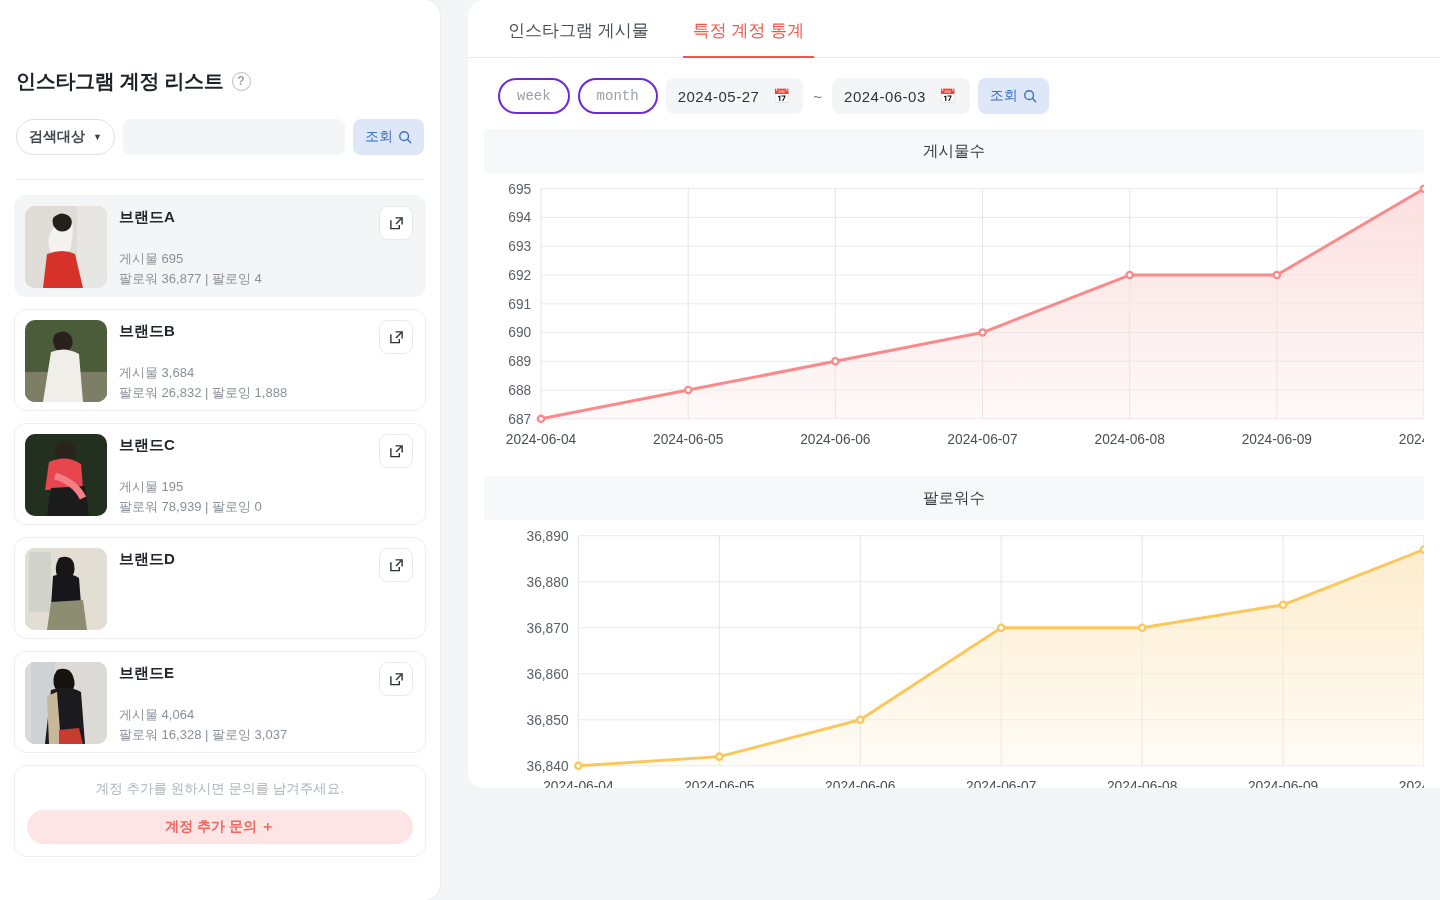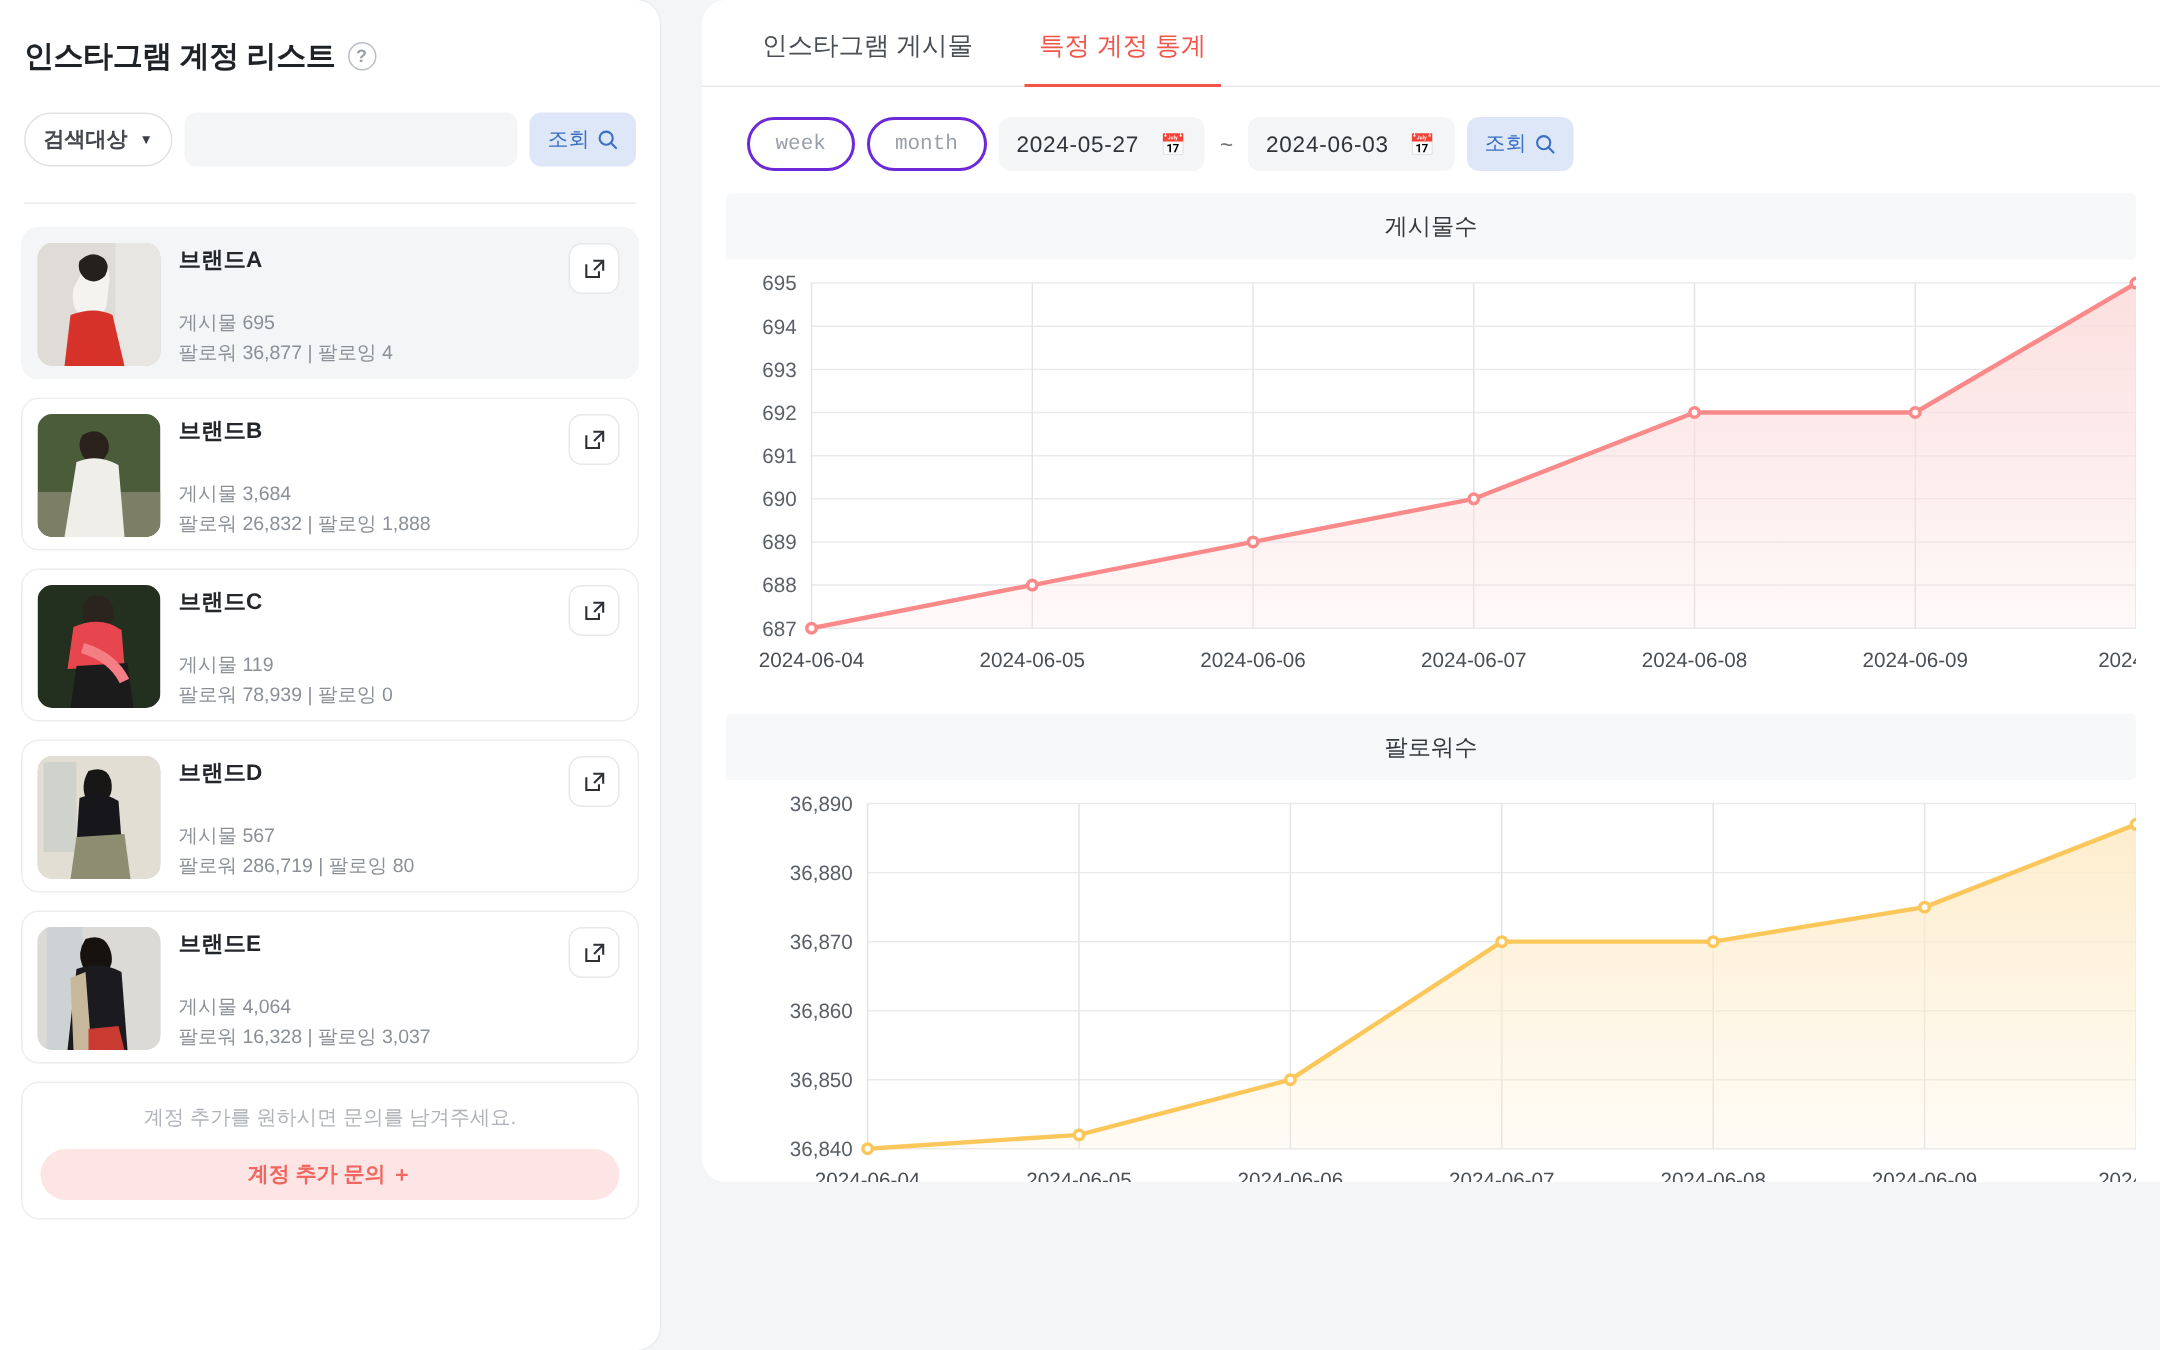--- a/index.html
+++ b/index.html
@@ -16,21 +16,21 @@
     width: 440px; height: 900px;
     background: #ffffff;
     border-top-right-radius: 16px;
     border-bottom-right-radius: 16px;
     box-shadow: 0 0 0 1px rgba(0,0,0,0.035);
     display: flex; flex-direction: column;
     flex: 0 0 440px;
     position: relative;
     overflow: hidden;
   }
-  .panel-head { padding: 24px 16px 0 16px; }
+  .panel-head { padding: 24px 16px 0 16px; margin-top: 44px; }
   .panel-title-row { display: flex; align-items: center; gap: 8px; }
   .panel-title { font-size: 20px; font-weight: 700; color: #1f2328; letter-spacing: -0.3px; }
   .help-icon {
     width: 19px; height: 19px; border-radius: 50%;
     border: 1.4px solid #b9bec6; color: #9aa0a8;
     font-size: 12px; line-height: 16px; text-align: center;
     display: inline-block; font-weight: 600; cursor: pointer;
   }
   .search-row { display: flex; align-items: center; gap: 8px; margin-top: 24px; }
   .select-pill {
@@ -227,21 +227,21 @@
             <rect width="82" height="82" fill="#24301f"></rect>
             <path d="M34 8 q12 -4 16 6 q3 9 -4 14 q-9 5 -15 -4 q-3 -9 3 -16z" fill="#2b231e"></path>
             <path d="M24 28 q18 -8 32 2 l2 24 l-38 2 z" fill="#e8464f"></path>
             <path d="M26 54 l34 -2 l4 30 l-42 0 z" fill="#1c1b1c"></path>
             <path d="M30 42 q20 6 28 22" stroke="#f37f85" stroke-width="7" fill="none"></path>
           </svg>
         </div>
         <div class="acct-body">
           <div class="acct-name">브랜드C</div>
           <div class="acct-stats">
-            <div>게시물 119</div>
+            <div>게시물 195</div>
             <div>팔로워 78,939  |  팔로잉 0</div>
           </div>
         </div>
         <div class="ext-btn">
           <svg width="15" height="15" viewBox="0 0 16 16">
             <path d="M2 4.5v9h9v-4" fill="none" stroke="#2d3136" stroke-width="1.5"></path>
             <path d="M7 2h7v7" fill="none" stroke="#2d3136" stroke-width="1.5"></path>
             <line x1="13.5" y1="2.5" x2="7.5" y2="8.5" stroke="#2d3136" stroke-width="1.5"></line>
           </svg>
         </div>
@@ -252,24 +252,20 @@
           <svg width="82" height="82" viewBox="0 0 82 82">
             <rect width="82" height="82" fill="#e2ded4"></rect>
             <rect x="4" y="4" width="22" height="60" fill="#cfd3cc"></rect>
             <path d="M34 10 q12 -4 15 6 q2 10 -4 14 l-12 0 q-5 -10 1 -20z" fill="#191715"></path>
             <path d="M28 28 q14 -6 26 2 l2 26 l-30 2 z" fill="#17161a"></path>
             <path d="M26 54 l32 -2 l4 30 l-40 0 z" fill="#8c8d71"></path>
           </svg>
         </div>
         <div class="acct-body">
           <div class="acct-name">브랜드D</div>
-          <div class="acct-stats">
-            <div>게시물 567</div>
-            <div>팔로워 286,719  |  팔로잉 80</div>
-          </div>
         </div>
         <div class="ext-btn">
           <svg width="15" height="15" viewBox="0 0 16 16">
             <path d="M2 4.5v9h9v-4" fill="none" stroke="#2d3136" stroke-width="1.5"></path>
             <path d="M7 2h7v7" fill="none" stroke="#2d3136" stroke-width="1.5"></path>
             <line x1="13.5" y1="2.5" x2="7.5" y2="8.5" stroke="#2d3136" stroke-width="1.5"></line>
           </svg>
         </div>
       </div>
 

